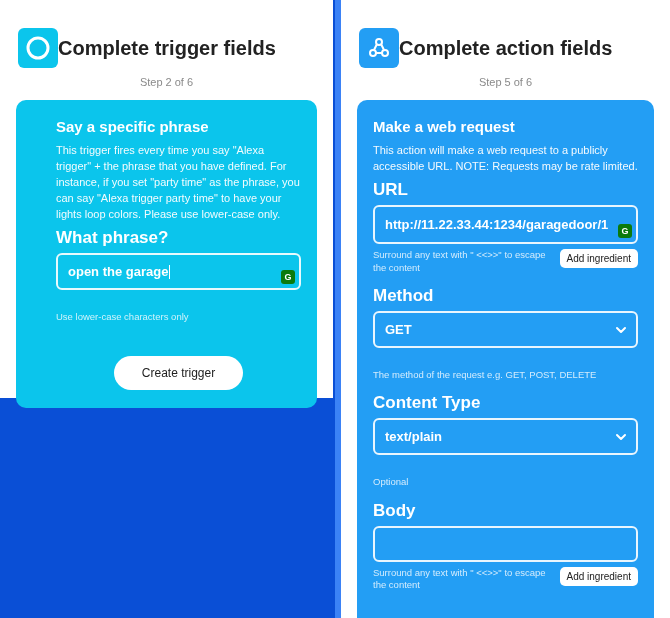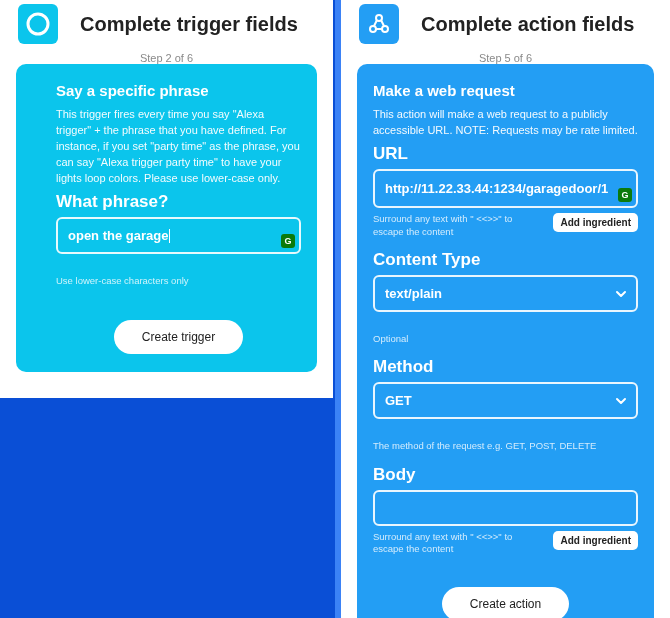--- a/index.html
+++ b/index.html
@@ -1,39 +1,39 @@
 <!DOCTYPE html>
 <html><head>
   <meta charset="utf-8">
   <style>
     * { box-sizing: border-box; margin: 0; padding: 0; font-family: -apple-system, BlinkMacSystemFont, "Segoe UI", Helvetica, Arial, sans-serif; }
     body { width: 670px; height: 618px; background: #0a4fd6; display: flex; }
     .panel { background: #fff; }
     .panel.left { width: 335px; height: 398px; border-right: 2px solid #0a4fd6; }
     .panel.right { width: 335px; height: 618px; border-left: 6px solid #3b82f6; }
-    .header { display: flex; align-items: center; padding: 4px 18px 6px 18px; gap: 22px; }
+    .header { display: flex; align-items: center; padding: 28px 18px 6px 18px; gap: 0; }
     .header-icon { width: 40px; height: 40px; border-radius: 6px; display: flex; align-items: center; justify-content: center; flex-shrink: 0; }
     .header-icon.alexa { background: #0bc5ec; }
     .header-icon.webhook { background: #239ef4; }
     .header-title { font-size: 20px; font-weight: 700; color: #222; line-height: 1.15; }
-    .step { text-align: center; font-size: 11px; color: #8a8a8a; margin-top: 2px; }
+    .step { text-align: center; font-size: 11px; color: #8a8a8a; margin-top: 2px; margin-bottom: 12px; }
     .card { margin: 0 16px 16px 16px; border-radius: 10px; padding: 18px 16px 18px 16px; color: #fff; }
     .card.trigger { background: #0bc5ec; padding-left: 40px; }
     .card.action { background: #239ef4; }
     .card-title { font-size: 15px; font-weight: 700; margin-bottom: 8px; }
     .card-desc { font-size: 11px; line-height: 1.45; opacity: 0.95; margin-bottom: 5px; }
     .field-label { font-size: 17px; font-weight: 600; margin-bottom: 5px; }
     .text-input { width: 100%; border: 2px solid rgba(255,255,255,0.9); border-radius: 6px; background: transparent; color: #fff; padding: 9px 10px; font-size: 13px; font-weight: 600; outline: none; position: relative; }
     .text-input::placeholder { color: rgba(255,255,255,0.85); }
     .input-wrap { position: relative; border-radius: 9px; }
     .g-badge { position: absolute; right: 6px; bottom: 6px; width: 14px; height: 14px; background: #0b7a0b; color: #fff; font-size: 9px; font-weight: 700; border-radius: 3px; display: flex; align-items: center; justify-content: center; }
     .hint { font-size: 9.5px; opacity: 0.8; margin-top: 21px; line-height: 1.3; }
     .hint-row { display: flex; justify-content: space-between; align-items: flex-start; gap: 8px; margin-top: 5px; }
     .hint-row .hint { margin-top: 0; flex: 1; }
-    .add-ing { background: #fff; color: #222; border: none; border-radius: 5px; padding: 4px 7px; font-size: 10px; font-weight: 700; cursor: pointer; white-space: nowrap; }
+    .add-ing { background: #fff; color: #222; border: none; border-radius: 5px; padding: 4px 7px; font-size: 10px; font-weight: 400; cursor: pointer; white-space: nowrap; }
     .primary-btn { display: block; margin: 32px auto 0 auto; background: #fff; color: #222; border: none; border-radius: 22px; padding: 10px 28px; font-size: 12px; font-weight: 400; cursor: pointer; }
     .field-group { margin-bottom: 12px; }
     .select-wrap { position: relative; }
     .select-input { width: 100%; border: 2px solid rgba(255,255,255,0.9); border-radius: 6px; background: transparent; color: #fff; padding: 9px 10px; font-size: 13px; font-weight: 700; appearance: none; outline: none; cursor: pointer; }
     .chevron { position: absolute; right: 10px; top: 50%; transform: translateY(-50%); pointer-events: none; }
     .caret { display: inline-block; width: 1px; height: 14px; background: #fff; vertical-align: middle; margin-left: 1px; animation: blink 1s step-end infinite; }
     @keyframes blink { 50% { opacity: 0; } }
     .cursor-text { display: inline-block; }
     svg { display: block; }
   </style>
@@ -96,43 +96,43 @@
         </div>
         <div class="g-badge">G</div>
       </div>
       <div class="hint-row">
         <div class="hint">Surround any text with " &lt;&lt;&gt;&gt;" to escape the content</div>
         <button class="add-ing">Add ingredient</button>
       </div>
     </div>
 
     <div class="field-group">
+      <div class="field-label">Method</div>
+      <div class="select-wrap">
+        <div class="select-input">GET</div>
+        <span class="chevron">
+          <svg width="14" height="14" viewBox="0 0 14 14">
+              <path d="M3 5 L7 9 L11 5" stroke="#fff" stroke-width="2" fill="none" stroke-linecap="round" stroke-linejoin="round"></path>
+            </svg>
+        </span>
+      </div>
+      <div class="hint">The method of the request e.g. GET, POST, DELETE</div>
+    </div>
+
+    <div class="field-group">
       <div class="field-label">Content Type</div>
       <div class="select-wrap">
         <div class="select-input">text/plain</div>
         <span class="chevron">
           <svg width="14" height="14" viewBox="0 0 14 14">
               <path d="M3 5 L7 9 L11 5" stroke="#fff" stroke-width="2" fill="none" stroke-linecap="round" stroke-linejoin="round"></path>
             </svg>
         </span>
       </div>
       <div class="hint">Optional</div>
-    </div>
-
-    <div class="field-group">
-      <div class="field-label">Method</div>
-      <div class="select-wrap">
-        <div class="select-input">GET</div>
-        <span class="chevron">
-          <svg width="14" height="14" viewBox="0 0 14 14">
-              <path d="M3 5 L7 9 L11 5" stroke="#fff" stroke-width="2" fill="none" stroke-linecap="round" stroke-linejoin="round"></path>
-            </svg>
-        </span>
-      </div>
-      <div class="hint">The method of the request e.g. GET, POST, DELETE</div>
     </div>
 
     <div class="field-group">
       <div class="field-label">Body</div>
       <div class="input-wrap">
         <div class="text-input" style="min-height:36px;">
           <span></span>
         </div>
       </div>
       <div class="hint-row">

